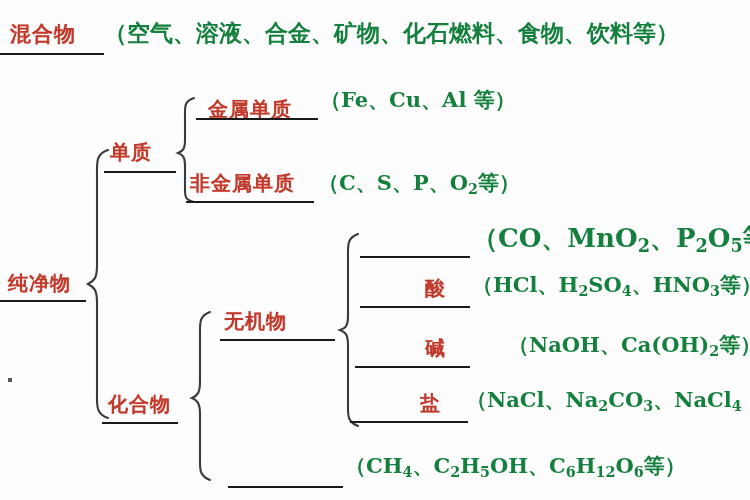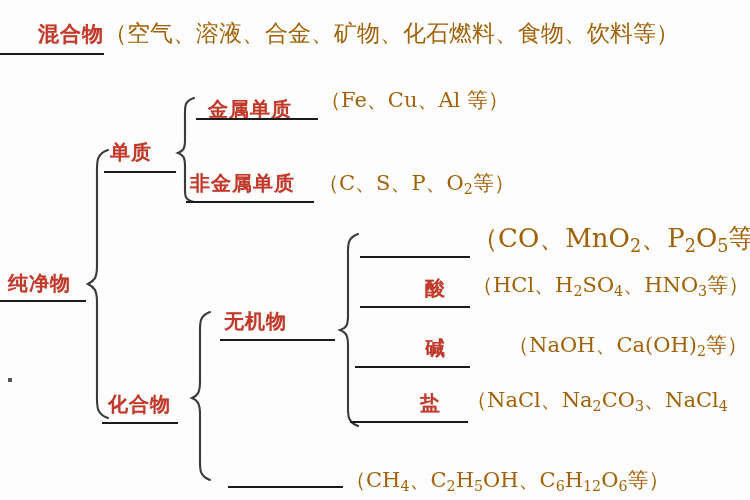--- a/index.html
+++ b/index.html
@@ -35,24 +35,24 @@
   }
   .underline {
     position: absolute;
     background: #1a1a1a;
     height: 2px;
   }
 
   
   .examples {
     position: absolute;
-    color: #a16207;
+    color: #15803d;
     font-family: "DejaVu Serif", "Liberation Serif", serif;
     white-space: nowrap;
-    font-weight: 400;
+    font-weight: 700;
   }
   .examples sub {
     font-size: 0.68em;
     vertical-align: baseline;
     position: relative;
     top: 0.30em;
   }
 
   
   .brace {
@@ -66,21 +66,21 @@
     width: 4px;
     height: 4px;
     background: #555;
   }
 </style>
 </head>
 <body>
 
 <div id="diagram">
 
-  <div class="node" style="left:10px; top:20px; font-size:21px;margin-left:28px;">
+  <div class="node" style="left:10px; top:20px; font-size:21px;">
     <span class="txt">混合物</span>
   </div>
   <div class="underline" style="left:0px; top:53px; width:104px;"></div>
   <div class="examples" style="left:104px; top:18px; font-size:23px;">（空气、溶液、合金、矿物、化石燃料、食物、饮料等）</div>
 
   <div class="node" style="left:8px; top:270px; font-size:20px;">
     <span class="txt">纯净物</span>
   </div>
   <div class="underline" style="left:0px; top:300px; width:86px;"></div>
 
@@ -160,19 +160,19 @@
 
   <div class="node" style="left:420px; top:390px; font-size:20px;">
     <span class="txt">盐</span>
   </div>
   <div class="underline" style="left:350px; top:421px; width:118px;"></div>
   <div class="examples" style="left:466px; top:386px; font-size:21px;">
     <span>（NaCl、Na</span><sub>2</sub><span>CO</span><sub>3</sub><span>、NaCl</span><sub>4</sub>
   </div>
 
   <div class="underline" style="left:228px; top:486px; width:115px;"></div>
-  <div class="examples" style="left:345px; top:466px; font-size:21px;">
+  <div class="examples" style="left:345px; top:452px; font-size:21px;">
     <span>（CH</span><sub>4</sub><span>、C</span><sub>2</sub><span>H</span><sub>5</sub><span>OH、C</span><sub>6</sub><span>H</span><sub>12</sub><span>O</span><sub>6</sub><span>等）</span>
   </div>
 
   <div class="speck" style="left:8px; top:378px;"></div>
 
 </div>
 
 </body></html>

